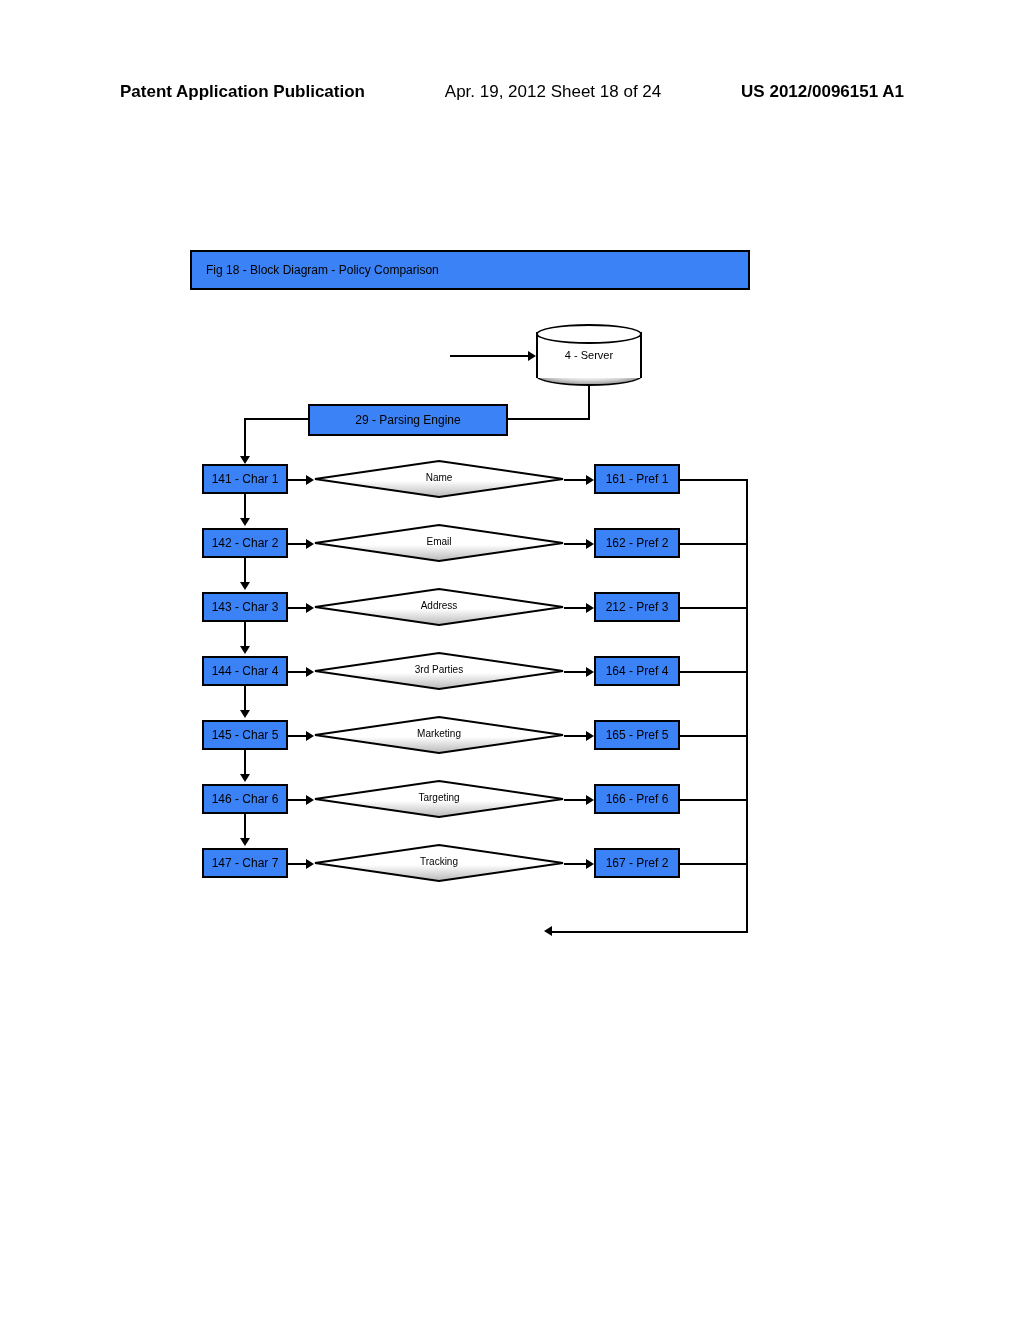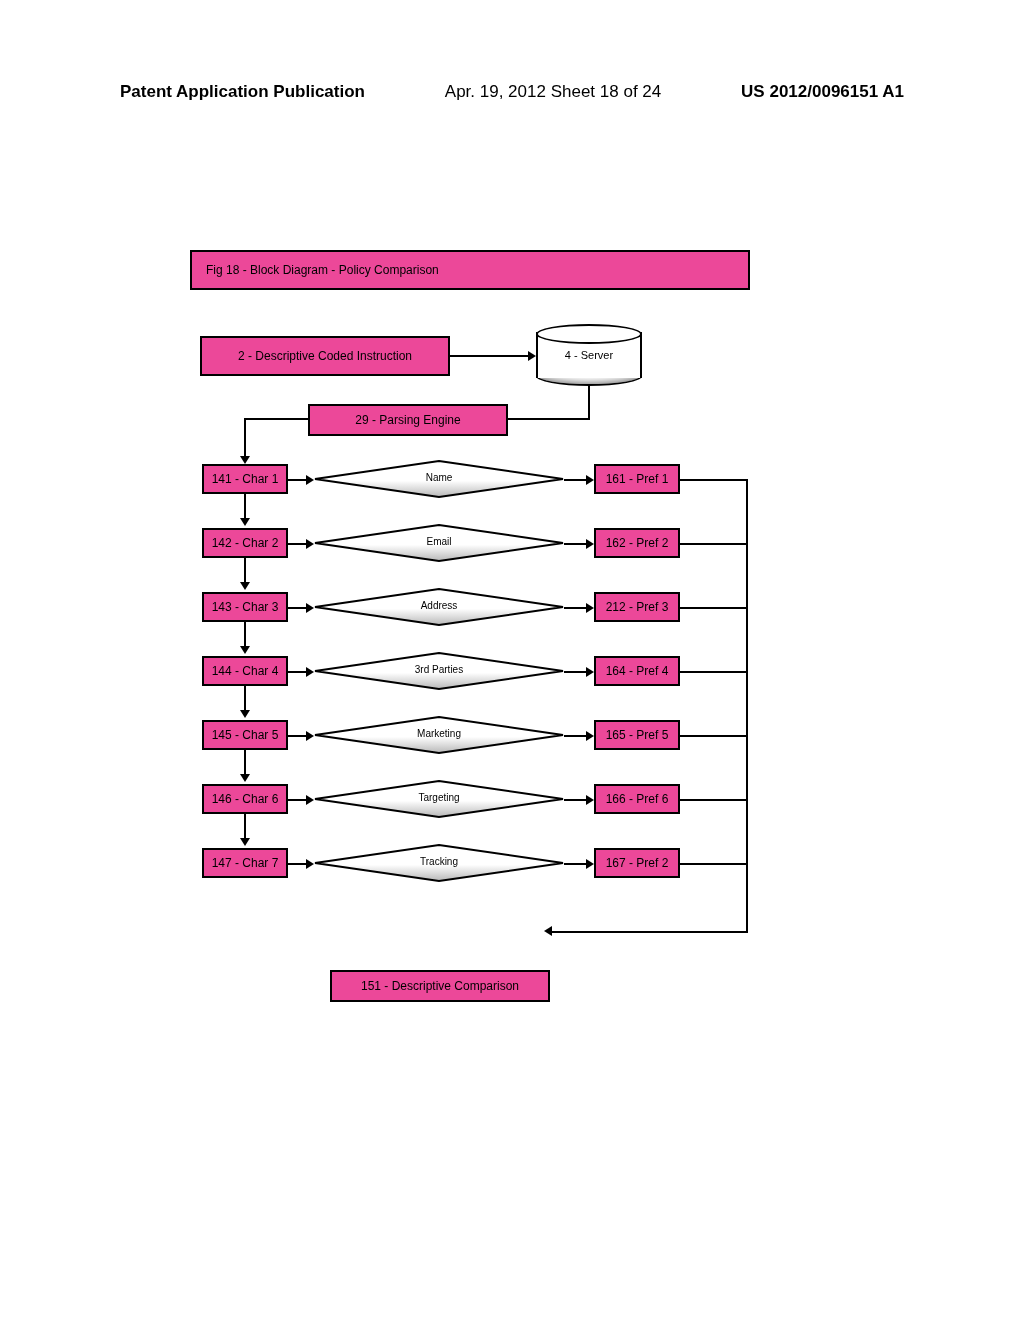--- a/index.html
+++ b/index.html
@@ -30,21 +30,21 @@
   .diagram {
     position: absolute;
     top: 250px;
     left: 190px;
     width: 560px;
     height: 800px;
   }
   .box {
     position: absolute;
     border: 2px solid #000;
-    background: #ec4899;
+    background: #3b82f6;
     font-size: 12px;
     display: flex;
     align-items: center;
     justify-content: center;
     text-align: center;
     padding: 0 6px;
     box-sizing: border-box;
   }
   .cylinder {
     position: absolute;
@@ -137,23 +137,20 @@
     <span class="mid">Apr. 19, 2012  Sheet 18 of 24</span>
     <span class="right">US 2012/0096151 A1</span>
   </div>
 
   <div class="diagram">
 
     <div class="box" style="left:0px; top:0px; width:560px; height:40px; justify-content:flex-start; padding-left:14px;">
       <span>Fig 18 - Block Diagram - Policy Comparison</span>
     </div>
 
-    <div class="box" style="left:10px; top:86px; width:250px; height:40px;">
-      <span>2 - Descriptive Coded Instruction</span>
-    </div>
 
     <div class="hline" style="left:260px; top:105px; width:80px;"></div>
     <div class="arrowhead arrow-right" style="left:338px; top:101px;"></div>
 
     <div class="cylinder" style="left:346px; top:74px;">
       <div class="cyl-bot"></div>
       <div class="cyl-body"></div>
       <div class="cyl-top"></div>
       <div class="cyl-label">4 - Server</div>
     </div>
@@ -351,18 +348,15 @@
         <div class="arrowhead arrow-right" style="left: 396px; top: 609px;"></div>
         <div class="hline" style="left: 490px; top: 613px; width: 68px;"></div>
       </div>
 
     <div class="vline" id="collector" style="left: 556px; top: 229px; height: 453px;"></div>
 
 
     <div class="hline" style="left:360px; top:681px; width:198px;"></div>
     <div class="arrowhead arrow-left" style="left:354px; top:676px;"></div>
 
-    <div class="box" style="left:140px; top:720px; width:220px; height:32px;">
-      <span>151 - Descriptive Comparison</span>
-    </div>
 
   </div>
 </div>
 
 </body></html>

